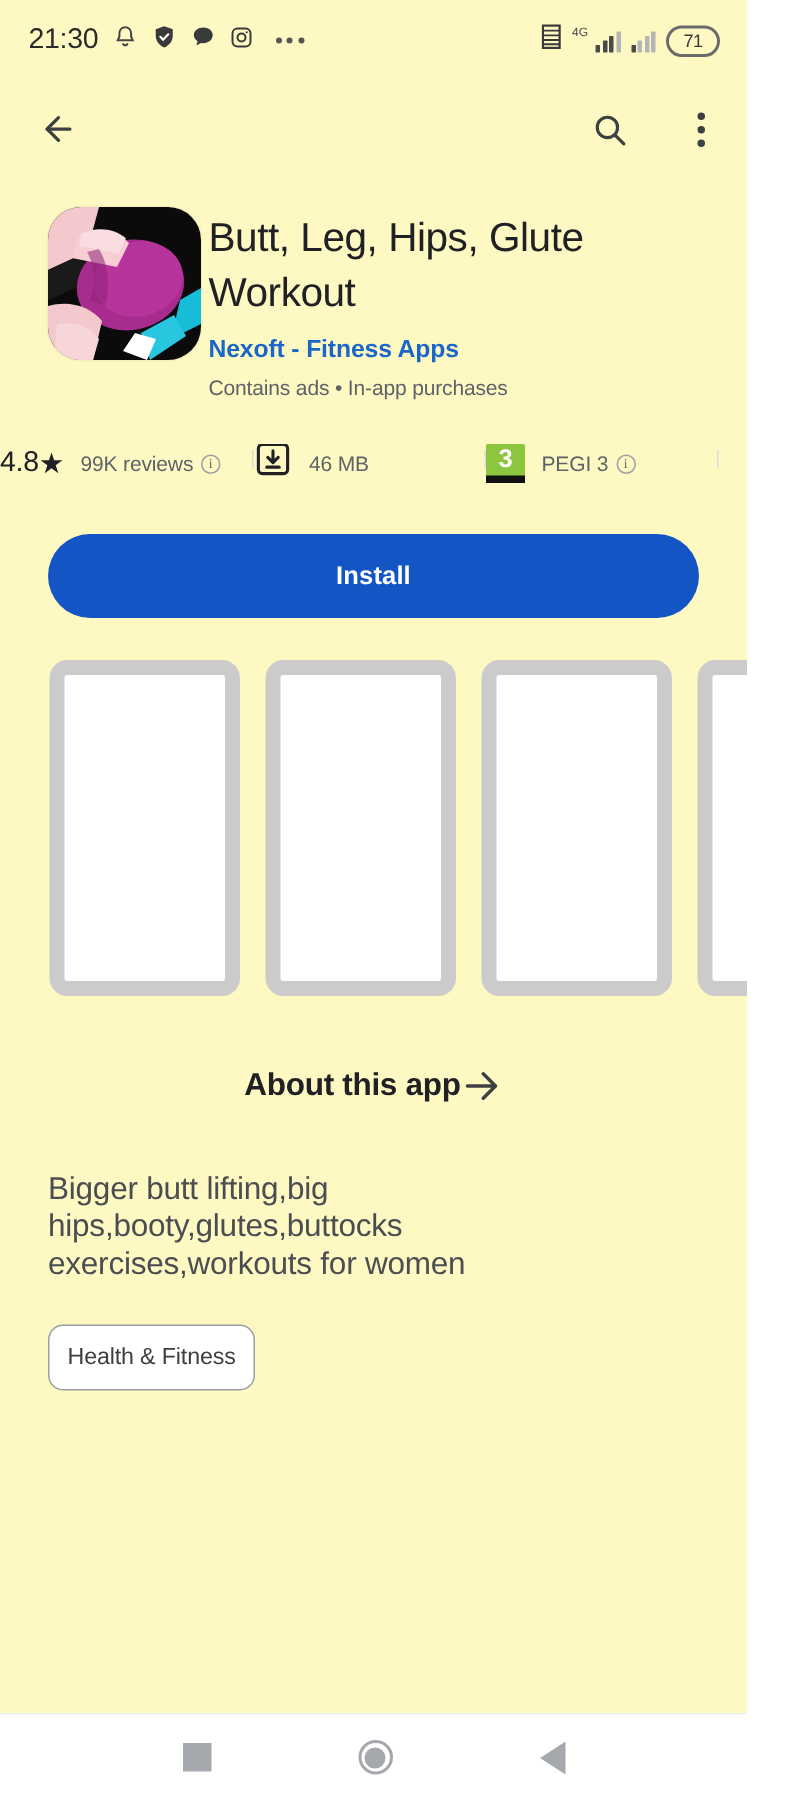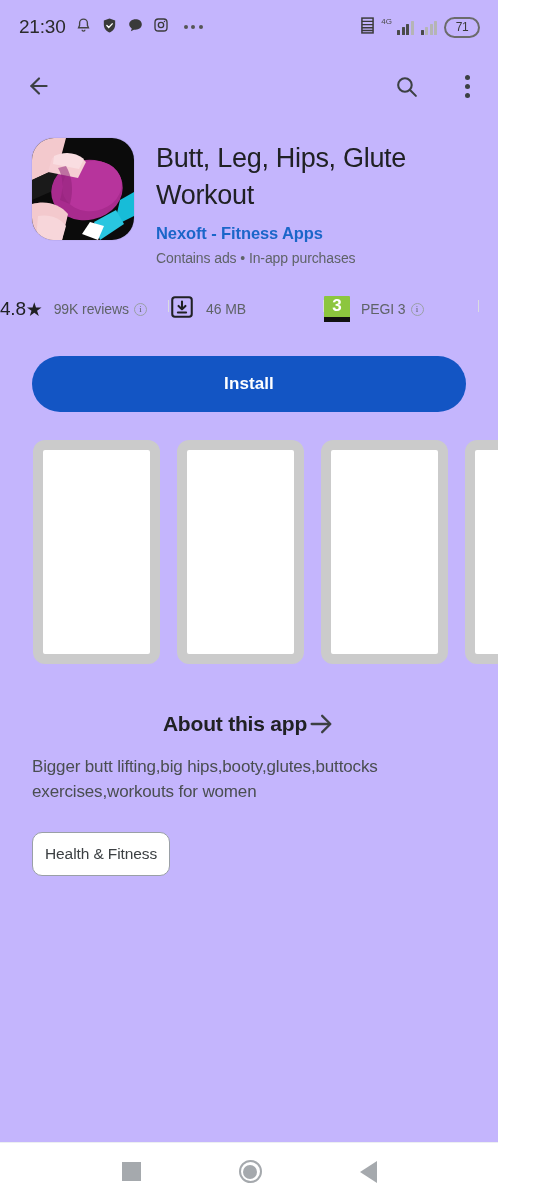--- a/index.html
+++ b/index.html
@@ -9,21 +9,21 @@
     height: 1200px;
     background: #ffffff;
     font-family: "Liberation Sans", sans-serif;
     overflow: hidden;
   }
 
   .phone {
     position: relative;
     width: 498px;
     height: 1200px;
-    background: #c4b5fd;
+    background: #fef9c3;
   }
 
   
   .status-bar {
     height: 54px;
     display: flex;
     align-items: center;
     justify-content: space-between;
     padding: 0 18px 0 19px;
   }
@@ -89,21 +89,21 @@
     justify-content: center;
     cursor: pointer;
   }
   .kebab { display: flex; flex-direction: column; gap: 4px; align-items: center; padding: 4px; }
   .kebab i { display:block; width: 5px; height: 5px; border-radius:50%; background:#3c4043; }
 
   
   .app-header {
     display: flex;
     padding: 20px 28px 0 32px;
-    gap: 22px;
+    gap: 5px;
   }
   .app-icon {
     width: 102px; height: 102px;
     border-radius: 22px;
     flex: 0 0 auto;
     overflow: hidden;
     position: relative;
     box-shadow: 0 0 0 1px rgba(0,0,0,0.04);
   }
   .app-meta { padding-top: 2px; min-width: 0; }
@@ -230,22 +230,22 @@
     align-items: center;
     justify-content: center;
   }
   .about-title {
     font-size: 21px;
     color: #202124;
     font-weight: bold;
     letter-spacing: -0.2px;
   }
   .about-text {
-    margin-top: 16px;
-    font-size: 17px;
+    margin-top: 42px;
+    font-size: 21px;
     line-height: 25px;
     color: #4a4e51;
     letter-spacing: -0.15px;
     max-width: 360px;
   }
   .chips {
     margin-top: 28px;
     display: flex;
     gap: 16px;
   }

